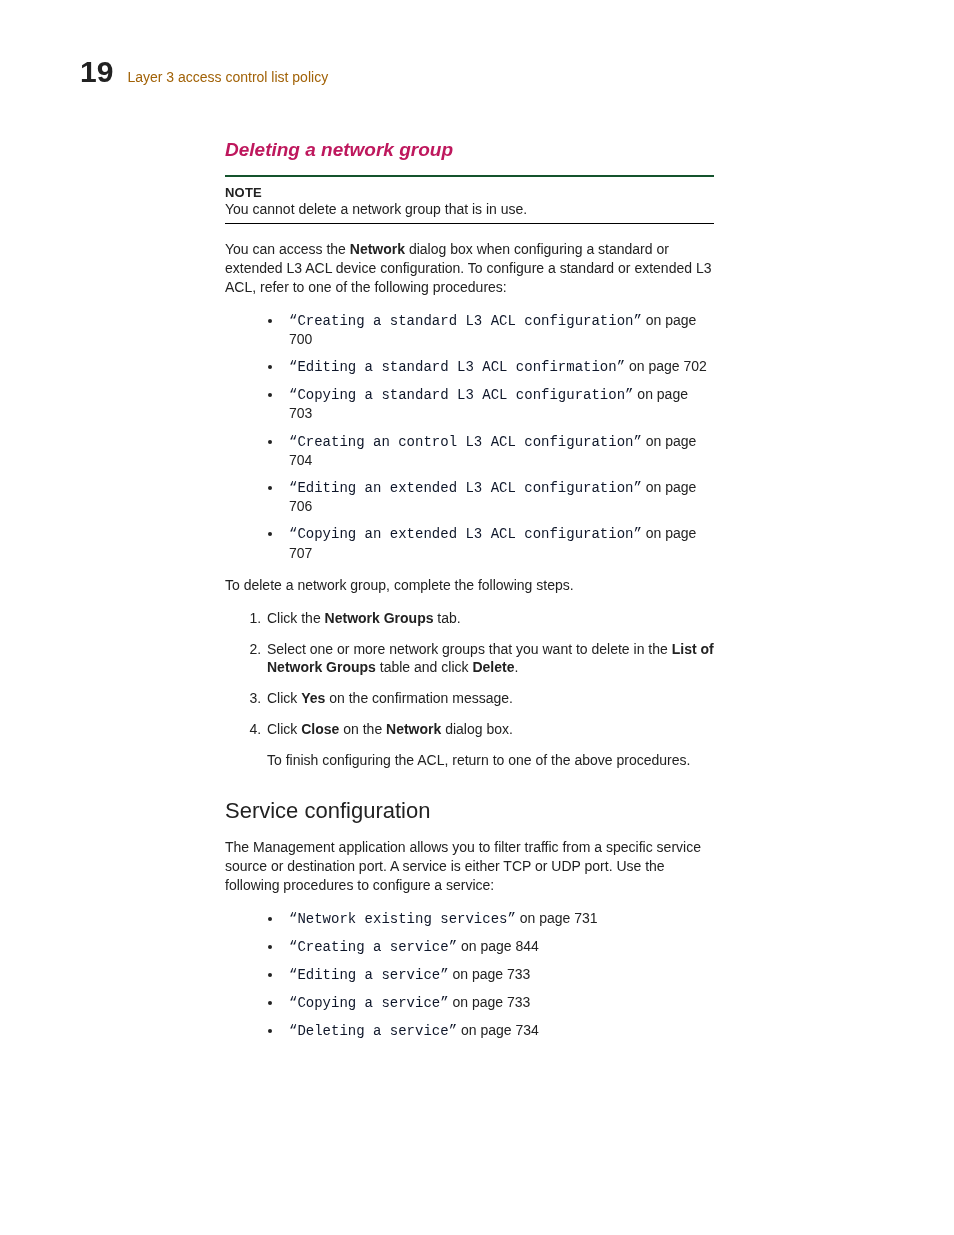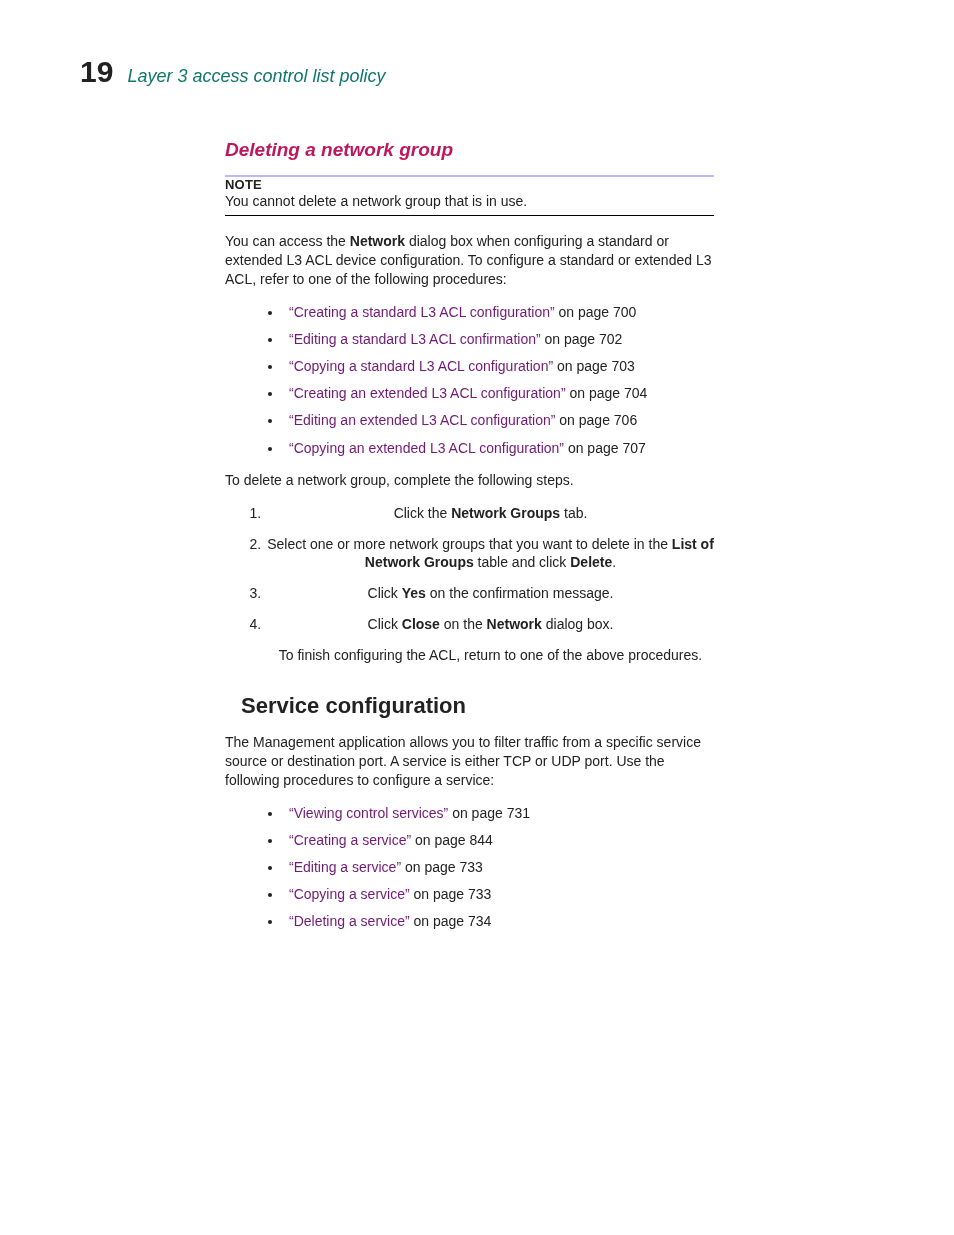--- a/index.html
+++ b/index.html
@@ -21,38 +21,37 @@
     display: flex;
     align-items: baseline;
     gap: 14px;
     margin-bottom: 50px;
   }
   .chapter-num {
     font-size: 30px;
     font-weight: bold;
   }
   .header-title {
-    font-size: 18px;
-    color: #0f766e;
-    font-style: italic;
+    font-size: 14px;
+    color: #a16207;
   }
   .content {
     margin-left: 145px;
   }
   h3.section-title {
     font-style: italic;
     font-size: 19px;
     font-weight: bold;
     margin: 0 0 14px 0;
     color: #be185d;
   }
   .note-box {
-    border-top: 2px solid #c4b5fd;
+    border-top: 2px solid #14532d;
     border-bottom: 0.5px solid #000;
-    padding: 0 0 6px 0;
+    padding: 8px 0 6px 0;
     margin-bottom: 16px;
   }
   .note-label {
     font-weight: bold;
     font-size: 13px;
     letter-spacing: 0.2px;
   }
   .note-text {
     font-size: 14px;
     margin-top: 1px;
@@ -68,39 +67,39 @@
     padding-left: 58px;
   }
   ul.bullets li {
     margin-bottom: 9px;
     line-height: 1.3;
     padding-left: 6px;
   }
   ol.steps {
     margin: 12px 0 14px 0;
     padding-left: 40px;
-    text-align: center;
   }
   ol.steps li {
     margin-bottom: 12px;
     line-height: 1.35;
     padding-left: 2px;
   }
   ol.steps li p.substep {
     margin-top: 12px;
     margin-bottom: 0;
   }
   a.xref {
-    color: #701a75;
+    color: #0f172a;
     text-decoration: none;
+    font-family: Liberation Mono, monospace;
   }
   h2.main-heading {
     font-size: 22px;
-    font-weight: bold;
-    margin: 28px 0 14px 16px;
+    font-weight: normal;
+    margin: 28px 0 14px 0;
   }
   .indent-list {
     padding-left: 96px;
   }
 </style>
 </head>
 <body>
 
 <div class="page">
 
@@ -119,21 +118,21 @@
     </div>
 
     <p>
       <span>You can access the </span><span class="bold">Network</span><span> dialog box when configuring a standard or extended L3 ACL device configuration. To configure a standard or extended L3 ACL, refer to one of the following procedures:</span>
     </p>
 
     <ul class="bullets">
       <li><a href="#" class="xref">“Creating a standard L3 ACL configuration”</a><span> on page 700</span></li>
       <li><a href="#" class="xref">“Editing a standard L3 ACL confirmation”</a><span> on page 702</span></li>
       <li><a href="#" class="xref">“Copying a standard L3 ACL configuration”</a><span> on page 703</span></li>
-      <li><a href="#" class="xref">“Creating an extended L3 ACL configuration”</a><span> on page 704</span></li>
+      <li><a href="#" class="xref">“Creating an control L3 ACL configuration”</a><span> on page 704</span></li>
       <li><a href="#" class="xref">“Editing an extended L3 ACL configuration”</a><span> on page 706</span></li>
       <li><a href="#" class="xref">“Copying an extended L3 ACL configuration”</a><span> on page 707</span></li>
     </ul>
 
     <p>To delete a network group, complete the following steps.</p>
 
     <ol class="steps">
       <li>
         <span>Click the </span><span class="bold">Network Groups</span><span> tab.</span>
       </li>
@@ -147,21 +146,21 @@
         <span>Click </span><span class="bold">Close</span><span> on the </span><span class="bold">Network</span><span> dialog box.</span>
         <p class="substep">To finish configuring the ACL, return to one of the above procedures.</p>
       </li>
     </ol>
 
     <h2 class="main-heading">Service configuration</h2>
 
     <p>The Management application allows you to filter traffic from a specific service source or destination port. A service is either TCP or UDP port. Use the following procedures to configure a service:</p>
 
     <ul class="bullets indent-list">
-      <li><a href="#" class="xref">“Viewing control services”</a><span> on page 731</span></li>
+      <li><a href="#" class="xref">“Network existing services”</a><span> on page 731</span></li>
       <li><a href="#" class="xref">“Creating a service”</a><span> on page 844</span></li>
       <li><a href="#" class="xref">“Editing a service”</a><span> on page 733</span></li>
       <li><a href="#" class="xref">“Copying a service”</a><span> on page 733</span></li>
       <li><a href="#" class="xref">“Deleting a service”</a><span> on page 734</span></li>
     </ul>
 
   </div>
 </div>
 
 </body></html>

